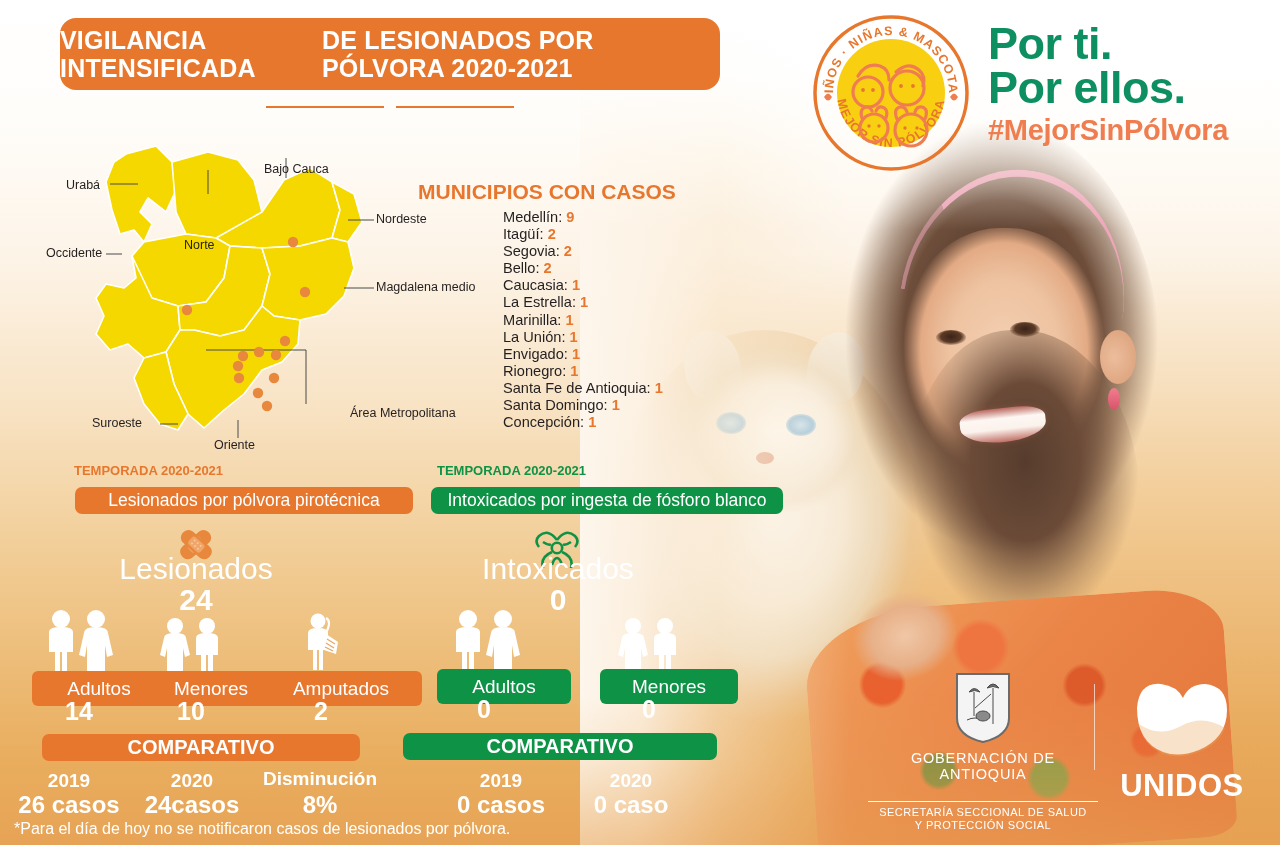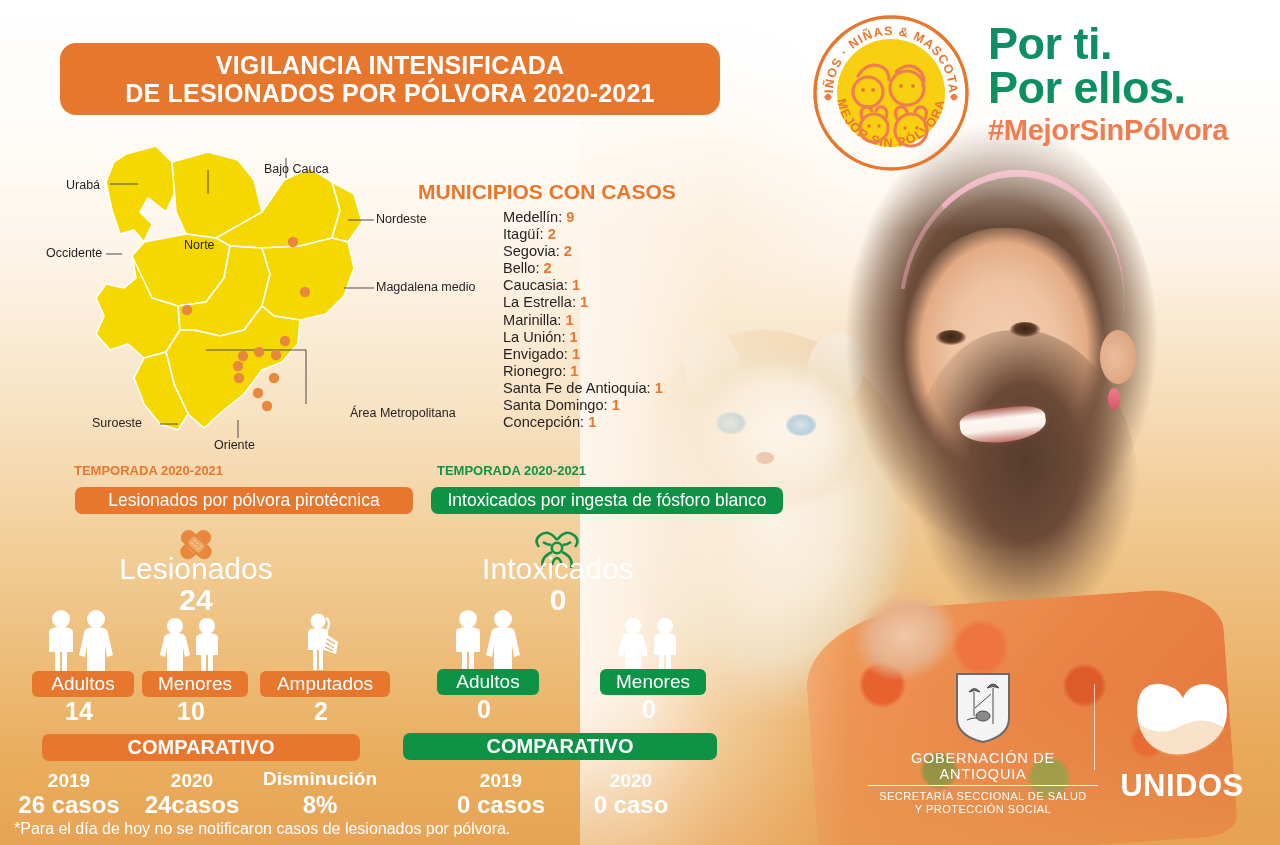--- a/index.html
+++ b/index.html
@@ -122,22 +122,22 @@
   }
   .ph-fade-bot{
     position:absolute;left:0;bottom:0;width:700px;height:150px;
     background:linear-gradient(to top, rgba(231,163,85,.55) 0%, rgba(233,172,94,.18) 55%, rgba(235,180,110,0) 100%);
   }
 
   
   .title-bar{
     position:absolute;left:60px;top:18px;width:660px;height:72px;
     background:#e8772e;border-radius:16px;
-    display:flex;flex-direction:column;align-items:center;justify-content:center;
-    color:#fff;font-weight:bold;letter-spacing:.2px;line-height:1.13;margin-top:25px;
+    display:flex;flex-direction:row;align-items:center;justify-content:center;
+    color:#fff;font-weight:bold;letter-spacing:.2px;line-height:1.13;
   }
   .title-bar .l1{font-size:25px;}
   .title-bar .l2{font-size:25px;}
   .subtitle-row{
     position:absolute;left:40px;top:92px;width:700px;height:30px;
     display:flex;align-items:center;justify-content:center;gap:12px;
   }
   .subtitle-row .rule{height:2px;background:#e8772e;flex:1;max-width:118px;}
   .subtitle{color:#e8772e;font-weight:bold;font-size:24px;white-space:nowrap;}
 
@@ -159,34 +159,34 @@
   
   .season-h{position:absolute;font-weight:bold;font-size:13px;}
   .pill{
     position:absolute;border-radius:7px;color:#fff;font-size:17.5px;
     display:flex;align-items:center;justify-content:center;padding:0 10px;height:27px;margin-left:39px;
   }
   .bigword{position:absolute;color:#fff;font-size:30px;text-align:center;}
   .bignum{position:absolute;color:#fff;font-size:30px;font-weight:bold;text-align:center;}
   .catlabel{
     position:absolute;border-radius:6px;color:#fff;font-size:19px;
-    display:flex;align-items:center;justify-content:center;height:26px;padding:0 4px;
+    display:flex;align-items:center;justify-content:center;height:35px;padding:0 20px;
   }
   .catnum{position:absolute;color:#fff;font-size:25px;font-weight:bold;text-align:center;}
   .compbar{
     position:absolute;border-radius:7px;color:#fff;font-weight:bold;font-size:20px;
     display:flex;align-items:center;justify-content:center;height:27px;
   }
   .cyear{position:absolute;color:#fff;font-weight:bold;font-size:19px;text-align:center;}
   .cval{position:absolute;color:#fff;font-weight:bold;font-size:24px;text-align:center;}
   .footnote{position:absolute;left:14px;top:820px;color:#fff;font-size:16px;}
 
   
   .govwrap{position:absolute;left:868px;top:672px;width:230px;text-align:center;}
-  .govname{color:#fff;font-size:14.5px;letter-spacing:.8px;border-bottom:1px solid #fff;padding-bottom:3px;display:inline-block;}
+  .govname{color:#fff;font-size:14.5px;letter-spacing:.8px;border-bottom:1px solid #fff;padding-bottom:19px;display:inline-block;}
   .govsub{color:#fff;font-size:11px;letter-spacing:.5px;line-height:13px;margin-top:4px;}
   .unidos{position:absolute;left:1112px;top:680px;width:140px;text-align:center;}
   .unidos .word{color:#fff;font-weight:bold;font-size:31px;letter-spacing:.5px;margin-top:2px;}
   .divider{position:absolute;left:1094px;top:684px;width:1px;height:86px;background:rgba(255,255,255,.65);}
 </style>
 </head>
 <body>
 
 <div id="stage">
 

